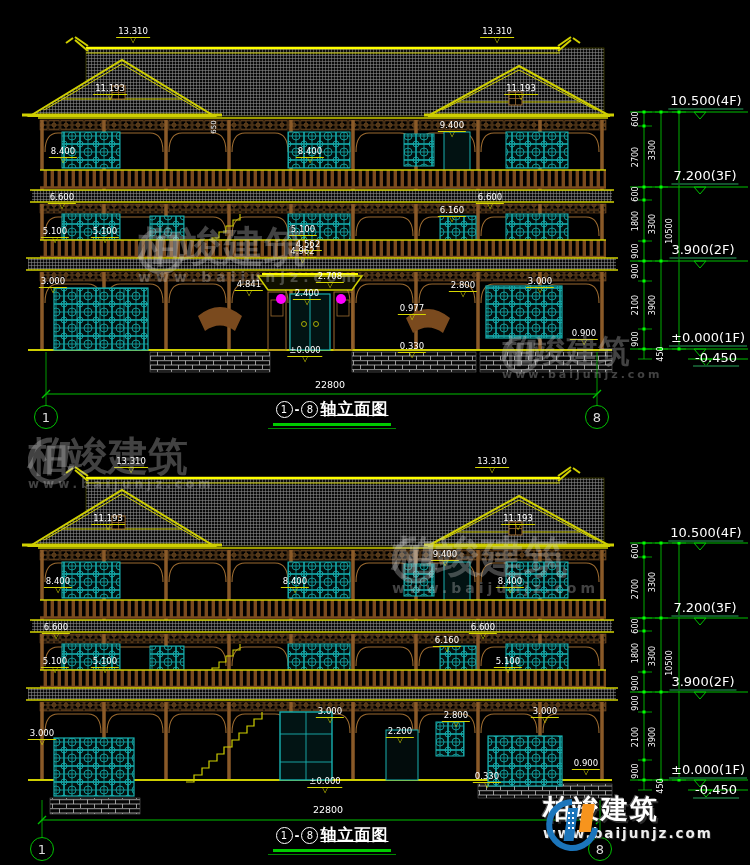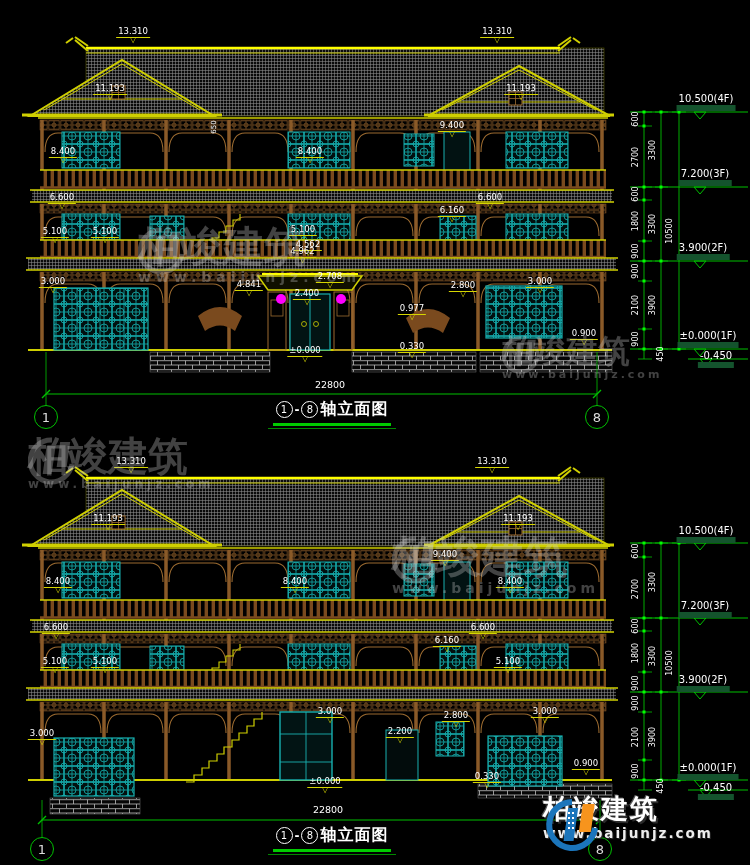--- a/index.html
+++ b/index.html
@@ -6,36 +6,36 @@
   #canvas{position:relative;width:750px;height:865px;background:#000;overflow:hidden;
           font-family:"DejaVu Sans",sans-serif;}
   svg{position:absolute;left:0;top:0;}
   
   .lbl{position:absolute;transform:translateX(-50%);color:#fff;text-align:center;
        font-size:8.5px;line-height:1;white-space:nowrap;z-index:30;}
   .lbl .t{display:block;padding:0 2px 1px;}
   .elev .t{border-bottom:1px solid #d6d600;}
   .elev .tri{display:block;color:#d6d600;font-size:8px;line-height:6px;margin-top:-1px;}
   .plain .t{border:0;font-size:9.5px;}
-  .gmark .t{border-bottom:6px solid #14532d;font-size:10px;}
+  .gmark .t{border-bottom:2px solid #14532d;font-size:13px;}
   .vert{transform:translate(-50%,-50%) rotate(-90deg);font-size:7px;}
   .vert .t{border:0}
   .vdim{transform:translate(-50%,-50%) rotate(-90deg);font-size:8px;}
   .vdim .t{border:0}
   
   .axis-bubble{position:absolute;width:22px;height:22px;border:1.4px solid #00c000;
        border-radius:50%;color:#ddd;font-size:13px;display:flex;align-items:center;
        justify-content:center;transform:translate(-50%,-50%);z-index:25;}
   
   .title{position:absolute;transform:translateX(-50%);text-align:center;z-index:30;color:#fff;}
   .title .row{display:flex;align-items:center;justify-content:center;gap:2px;}
   .title .bubble{width:15px;height:15px;border:1.2px solid #fff;border-radius:50%;
        font-size:10px;display:inline-flex;align-items:center;justify-content:center;}
   .title .dash{font-size:12px;font-weight:bold;}
-  .title .ttl{font-size:16px;font-weight:bold;letter-spacing:1px;}
+  .title .ttl{font-size:16px;font-weight:bold;letter-spacing:1px;text-decoration:underline;}
   .title .ul1{height:3px;background:#00cc00;margin:3px auto 0;width:118px;}
   .title .ul2{height:1.5px;background:#008800;margin:1.5px auto 0;width:128px;}
   
   .wm{position:absolute;color:rgba(205,205,205,.32);font-weight:bold;z-index:40;
       display:flex;align-items:flex-start;gap:4px;pointer-events:none;}
   .wm .txt{display:flex;flex-direction:column;}
   .wm .brand{line-height:1;}
   .wm .url{line-height:1;margin-top:2px;}
   .wm-a .brand{font-size:42px;}  .wm-a .url{font-size:14px;letter-spacing:5px;}
   .wm-b .brand{font-size:32px;}  .wm-b .url{font-size:11px;letter-spacing:3px;}

